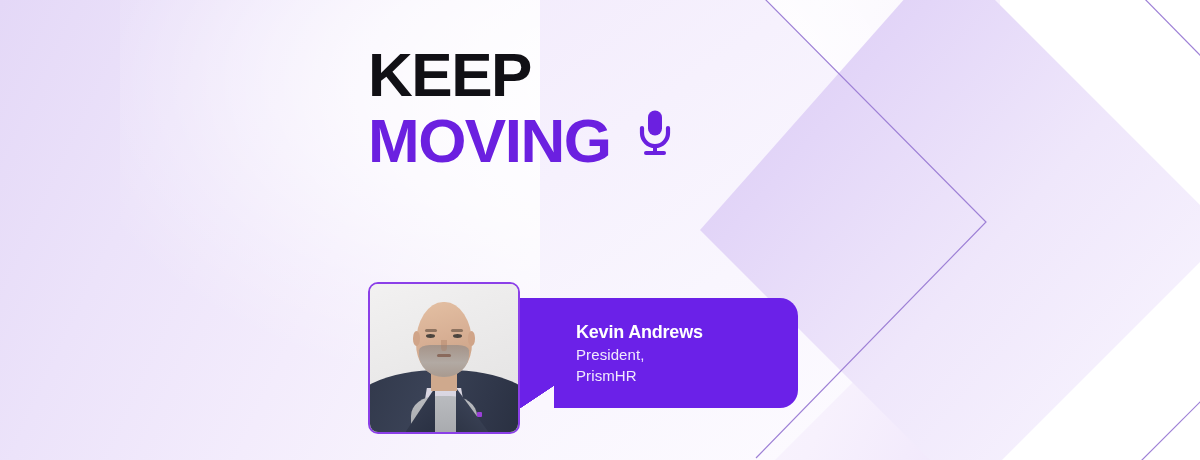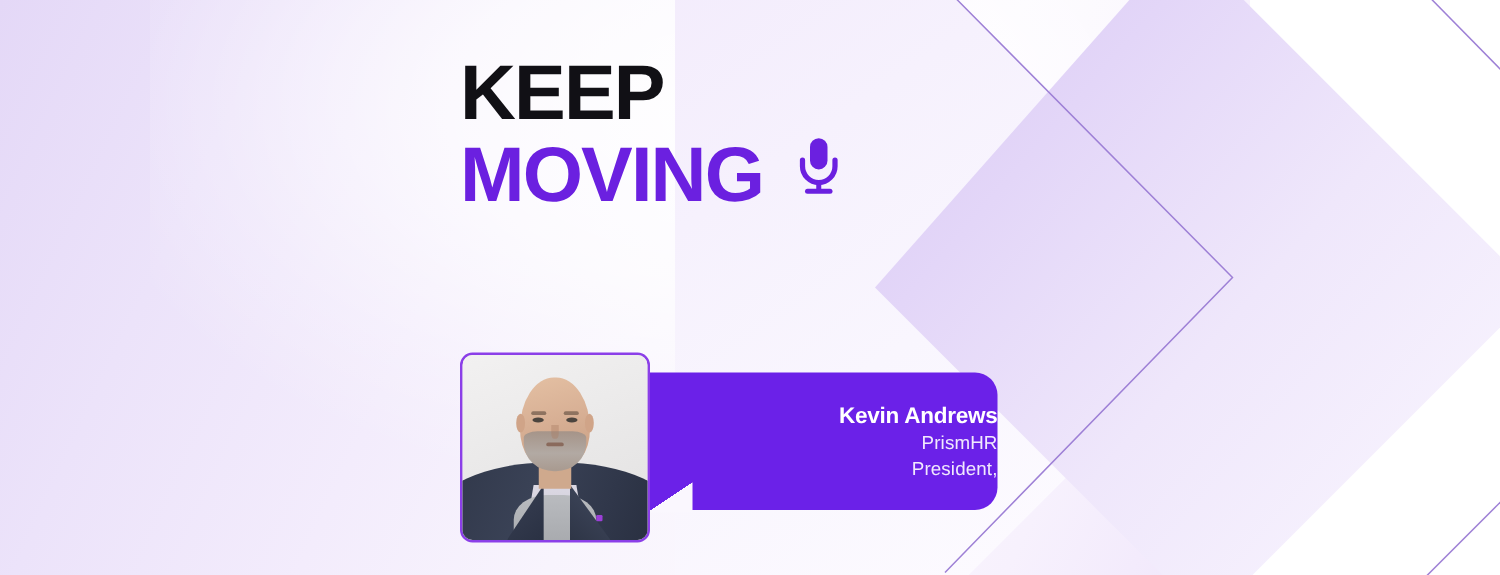--- a/index.html
+++ b/index.html
@@ -106,21 +106,20 @@
     left:150px;
     top:16px;
     width:280px;
     height:110px;
     background:#6B21E8;
     border-radius:0 18px 18px 0;
     display:flex;
     flex-direction:column;
     justify-content:center;
     padding-left:58px;
-    text-align:right;
   }
   .name-card .nm {
     font-size:18px;
     font-weight:bold;
     color:#ffffff;
     line-height:24px;
     letter-spacing:-0.2px;
     white-space:nowrap;
   }
   .name-card .role {
@@ -298,22 +297,22 @@
         </svg>
       </span>
     </div>
 
   </div>
 
   <div class="speaker">
 
     <div class="name-card">
       <span class="nm">Kevin Andrews</span>
+      <span class="role">President,</span>
       <span class="role">PrismHR</span>
-      <span class="role">President,</span>
     </div>
 
     <div class="card-notch"></div>
 
     <div class="photo-frame">
       <div class="portrait">
         <div class="p-bg"></div>
         <div class="p-suit"></div>
         <div class="p-shirt"></div>
         <div class="p-sweater"></div>

